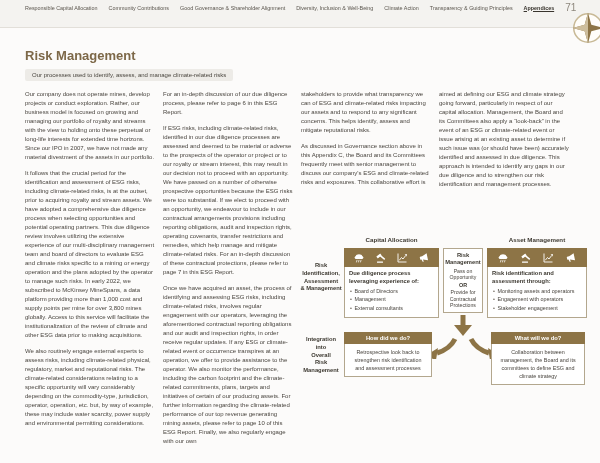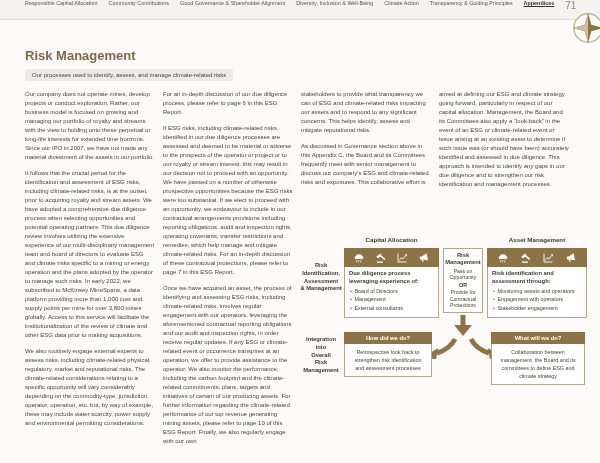--- a/index.html
+++ b/index.html
@@ -3,23 +3,23 @@
 <meta charset="utf-8">
 <style>
   html,body { margin:0; padding:0; background:#e9e7e3; }
   .page {
     position:relative; width:600px; height:463px; overflow:hidden;
     background:#fcfbfa; font-family:"Liberation Sans", sans-serif;
     color:#45423e;
   }
   
   .topnav {
-    position:absolute; top:0; left:0; right:0; height:20px;
+    position:absolute; top:0; left:0; right:0; height:28px;
     background:#f4f3f0; border-bottom:1px solid #e2dfd9;
-    display:flex; align-items:flex-start; padding:0 46px 12px 25px; box-sizing:border-box; gap:11px;
+    display:flex; align-items:center; padding:0 46px 12px 25px; box-sizing:border-box; gap:11px;
   }
   .nav-item { font-size:5.4px; color:#5a554d; text-decoration:none; white-space:nowrap; cursor:pointer; }
   .nav-item.active { font-weight:bold; color:#39352e; text-decoration:underline; }
   .page-num { margin-left:auto; font-size:10px; color:#8d877d; }
   .logo { position:absolute; top:9px; right:-7px; width:38px; height:38px; }
   
   .title { position:absolute; top:48px; left:25px; margin:0; font-size:13px; font-weight:bold; color:#7d6848; }
   .subtitle {
     position:absolute; top:69px; left:25px; background:#edebe7; border-radius:2px;
     padding:3px 7px; font-size:6px; color:#4a463f;

